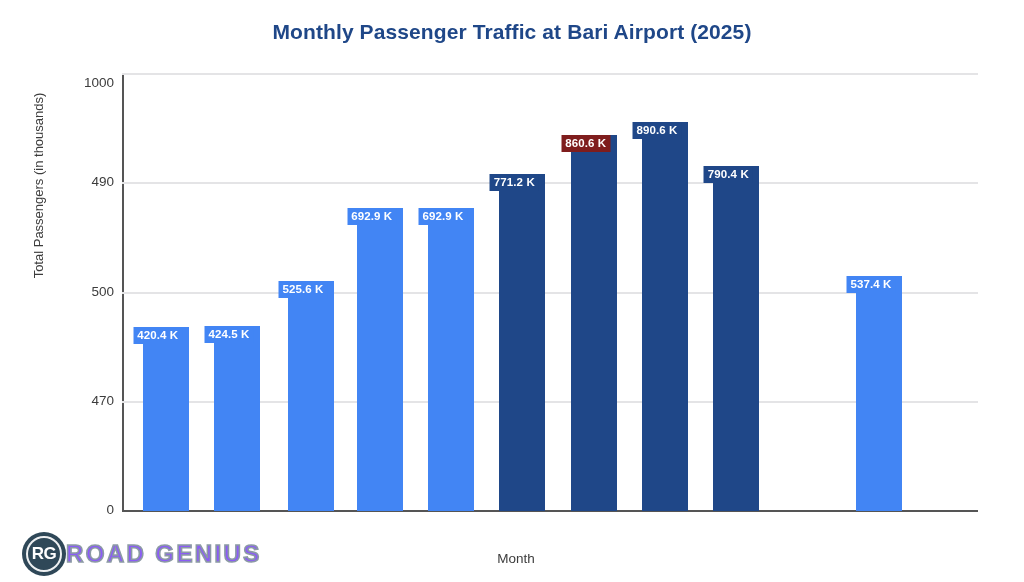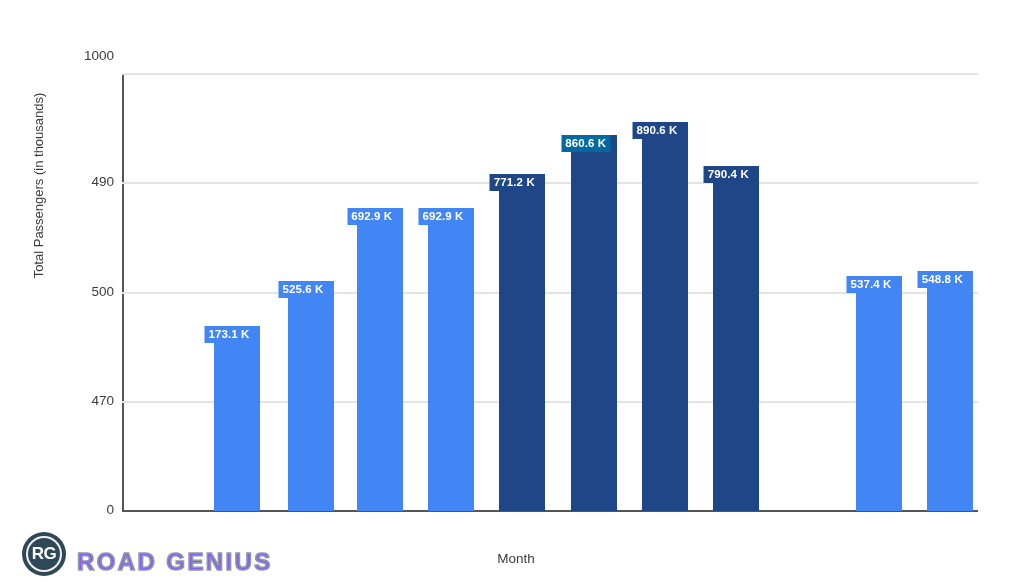--- a/index.html
+++ b/index.html
@@ -88,21 +88,21 @@
     color: #ffffff;
     white-space: nowrap;
     letter-spacing: 0.1px;
     line-height: 12px;
   }
 
   
   #logo {
     position: absolute;
     left: 22px; top: 532px;
-    display: flex; align-items: flex-end; gap: 11px;
+    display: flex; align-items: center; 
   }
   #logo-mark {
     width: 44px; height: 44px;
     border-radius: 50%;
     background: #2f4858;
     display: flex; align-items: center; justify-content: center;
     position: relative;
   }
   #logo-mark::after {
     content: "";
@@ -127,82 +127,83 @@
     color: #8b5cf6;
     -webkit-text-stroke: 1.6px #8c9aa5;
     text-shadow: 0 0 0 #8c9aa5;
   }
 </style>
 </head>
 <body>
 
 <div id="page">
 
+  <div id="chart-title">Monthly Passenger Traffic at Bari Airport (2025)</div>
 
   <div id="y-axis-title">Total Passengers (in thousands)</div>
   <div id="x-axis-title">Month</div>
 
   <div id="y-axis-line"></div>
   <div id="x-axis-line"></div>
 
   <div id="gridlines">
       <div class="gridline" style="top: 400.75px; left: 122px;"></div>
       <div class="gridline" style="top: 291.5px; left: 122px;"></div>
       <div class="gridline" style="top: 182.25px; left: 122px;"></div>
       <div class="gridline" style="top: 73px; left: 122px;"></div>
     </div>
   <div id="ytick-labels">
       <div class="ytick-wrap" style="top: 502px;">0</div>
       <div class="ytick-wrap" style="top: 392.75px;">470</div>
       <div class="ytick-wrap" style="top: 283.5px;">500</div>
       <div class="ytick-wrap" style="top: 174.25px;">490</div>
-      <div class="ytick-wrap" style="top: 48px;">1000</div>
+      <div class="ytick-wrap" style="top: 75px;">1000</div>
     </div>
 
   <div id="plot-area">
+      <div class="bar-group" style="left: 12.6667px; width: 46px; height: 437px;">
+        <div class="bar" style="height: 183.715px; background: rgb(66, 133, 244);"></div>
+        <div class="bar-label" style="bottom: 166.715px; background: rgb(66, 133, 244);">420.4 K</div>
+      </div>
       <div class="bar-group" style="left: 84px; width: 46px; height: 437px;">
         <div class="bar" style="height: 185.506px; background: rgb(66, 133, 244);"></div>
-        <div class="bar-label" style="bottom: 168.506px; background: rgb(66, 133, 244);">173.1 K</div>
+        <div class="bar-label" style="bottom: 168.506px; background: rgb(66, 133, 244);">424.5 K</div>
       </div>
       <div class="bar-group" style="left: 158px; width: 46px; height: 437px;">
         <div class="bar" style="height: 229.687px; background: rgb(66, 133, 244);"></div>
         <div class="bar-label" style="bottom: 212.687px; background: rgb(66, 133, 244);">525.6 K</div>
       </div>
       <div class="bar-group" style="left: 226.667px; width: 46px; height: 437px;">
         <div class="bar" style="height: 302.797px; background: rgb(66, 133, 244);"></div>
         <div class="bar-label" style="bottom: 285.797px; background: rgb(66, 133, 244);">692.9 K</div>
       </div>
       <div class="bar-group" style="left: 298px; width: 46px; height: 437px;">
         <div class="bar" style="height: 302.797px; background: rgb(66, 133, 244);"></div>
         <div class="bar-label" style="bottom: 285.797px; background: rgb(66, 133, 244);">692.9 K</div>
       </div>
       <div class="bar-group" style="left: 369.333px; width: 46px; height: 437px;">
         <div class="bar" style="height: 337.014px; background: rgb(31, 71, 136);"></div>
         <div class="bar-label" style="bottom: 320.014px; background: rgb(31, 71, 136);">771.2 K</div>
       </div>
       <div class="bar-group" style="left: 440.667px; width: 46px; height: 437px;">
         <div class="bar" style="height: 376.082px; background: rgb(31, 71, 136);"></div>
-        <div class="bar-label" style="bottom: 359.082px; background: #0369a1;">860.6 K</div>
+        <div class="bar-label" style="bottom: 359.082px; background: #7f1d1d;">860.6 K</div>
       </div>
       <div class="bar-group" style="left: 512px; width: 46px; height: 437px;">
         <div class="bar" style="height: 389.192px; background: rgb(31, 71, 136);"></div>
         <div class="bar-label" style="bottom: 372.192px; background: rgb(31, 71, 136);">890.6 K</div>
       </div>
       <div class="bar-group" style="left: 583.333px; width: 46px; height: 437px;">
         <div class="bar" style="height: 345.405px; background: rgb(31, 71, 136);"></div>
         <div class="bar-label" style="bottom: 328.405px; background: rgb(31, 71, 136);">790.4 K</div>
       </div>
       <div class="bar-group" style="left: 726px; width: 46px; height: 437px;">
         <div class="bar" style="height: 234.844px; background: rgb(66, 133, 244);"></div>
         <div class="bar-label" style="bottom: 217.844px; background: rgb(66, 133, 244); margin-top: 47px;">537.4 K</div>
       </div>
-      <div class="bar-group" style="left: 797.333px; width: 46px; height: 437px;">
-        <div class="bar" style="height: 239.826px; background: rgb(66, 133, 244);"></div>
-        <div class="bar-label" style="bottom: 222.826px; background: rgb(66, 133, 244);">548.8 K</div>
-      </div>
     </div>
 
   <div id="logo">
     <div id="logo-mark">
       <span id="logo-mark-text">RG</span>
     </div>
     <div id="logo-text">ROAD GENIUS</div>
   </div>
 
 </div>

